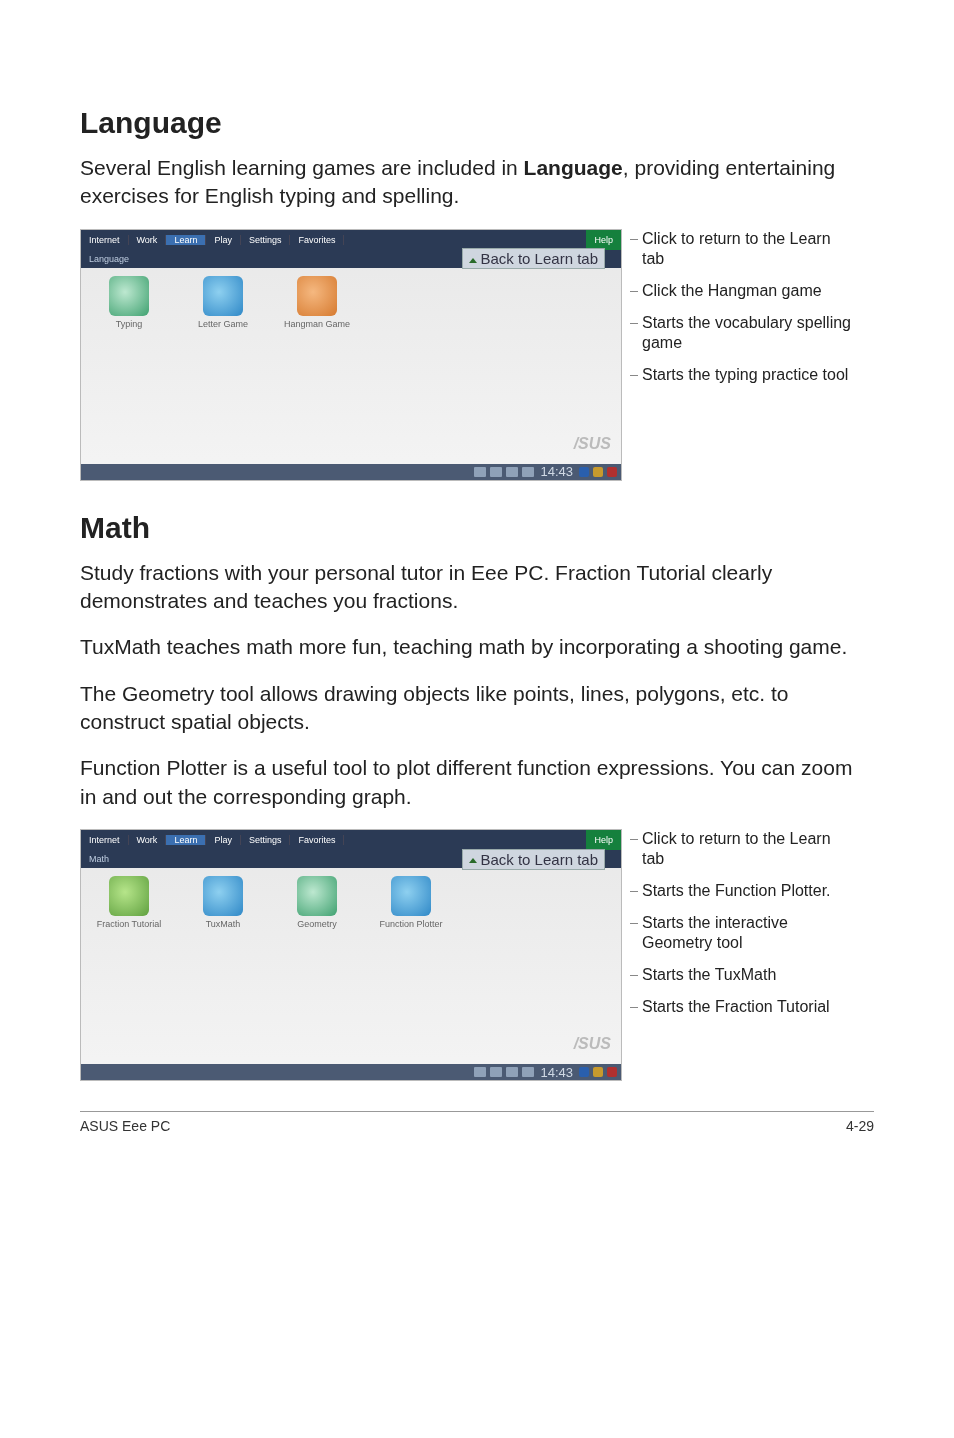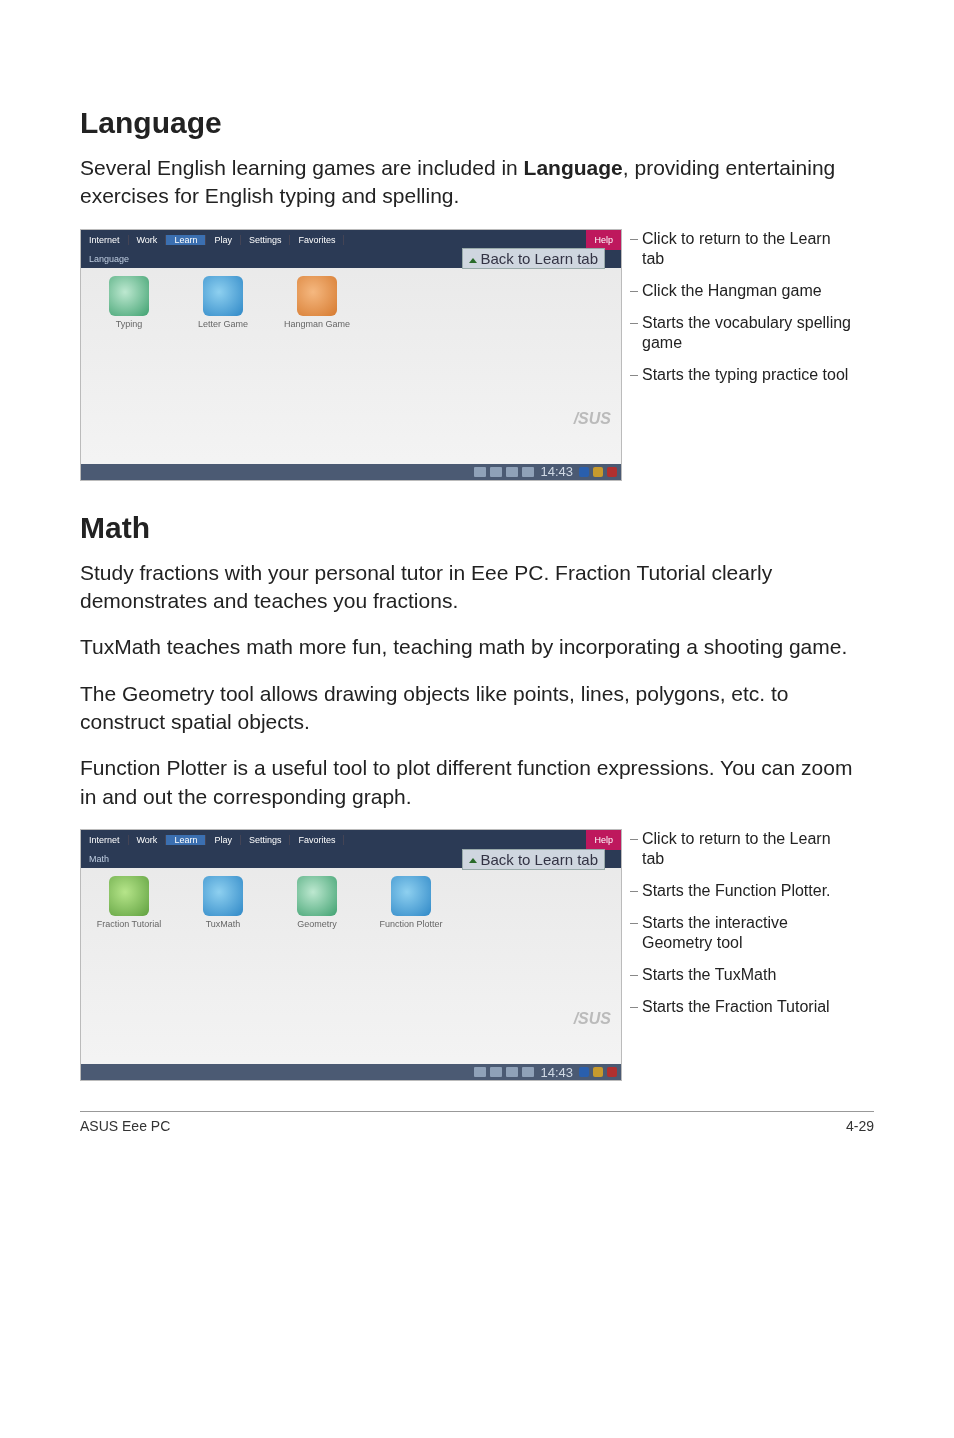--- a/index.html
+++ b/index.html
@@ -46,21 +46,21 @@
 }
 .ss-tab {
   padding: 0 8px;
   border-right: 1px solid #445;
 }
 .ss-tab.active {
   background: #3b6fb1;
 }
 .ss-help {
   margin-left: auto;
-  background: #be185d;
+  background: #15803d;
   padding: 0 8px;
   height: 100%;
   display: flex;
   align-items: center;
 }
 .ss-subbar {
   display: flex;
   background: #2b3a55;
   color: #bfcde0;
   height: 18px;
@@ -113,21 +113,21 @@
 .ic-green { background: radial-gradient(circle at 40% 40%, #b6e58a, #5fa03f); }
 .ss-app-label {
   color:#666;
   font-size:9px;
   text-align:center;
   line-height:1.1;
 }
 .ss-logo {
   position:absolute;
   right:10px;
-  bottom:36px;
+  bottom:11px;
   color:#bbb;
   font-size:16px;
   font-style:italic;
   font-weight:700;
 }
 .ss-taskbar {
   height:16px;
   background:#4b5a73;
   display:flex;
   align-items:center;

